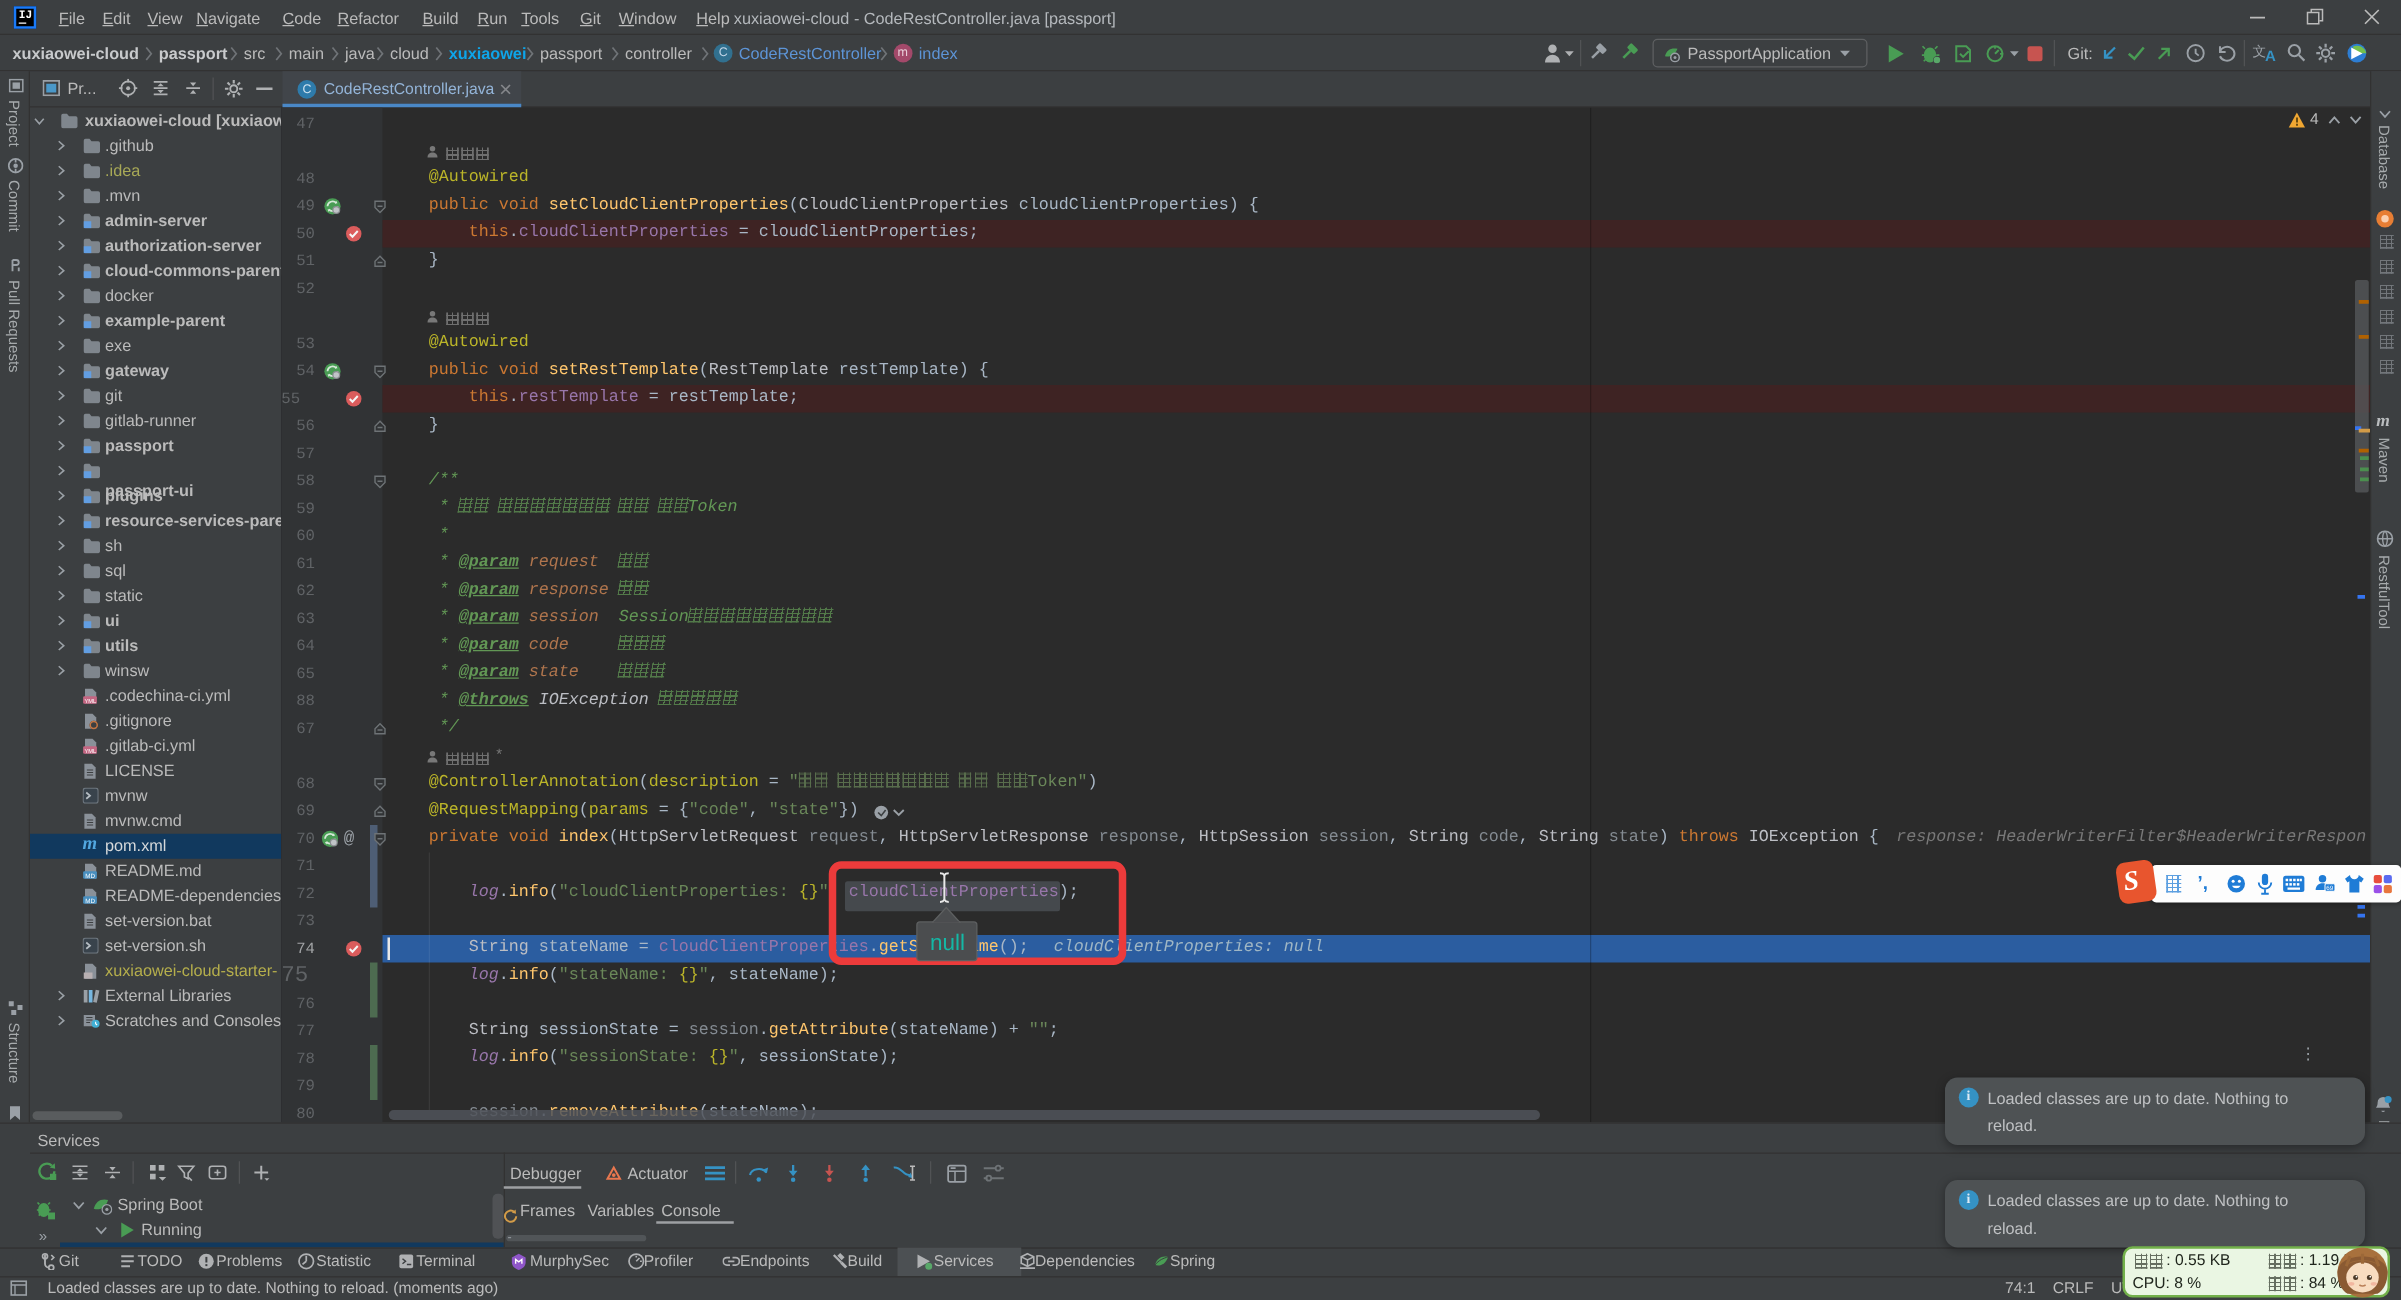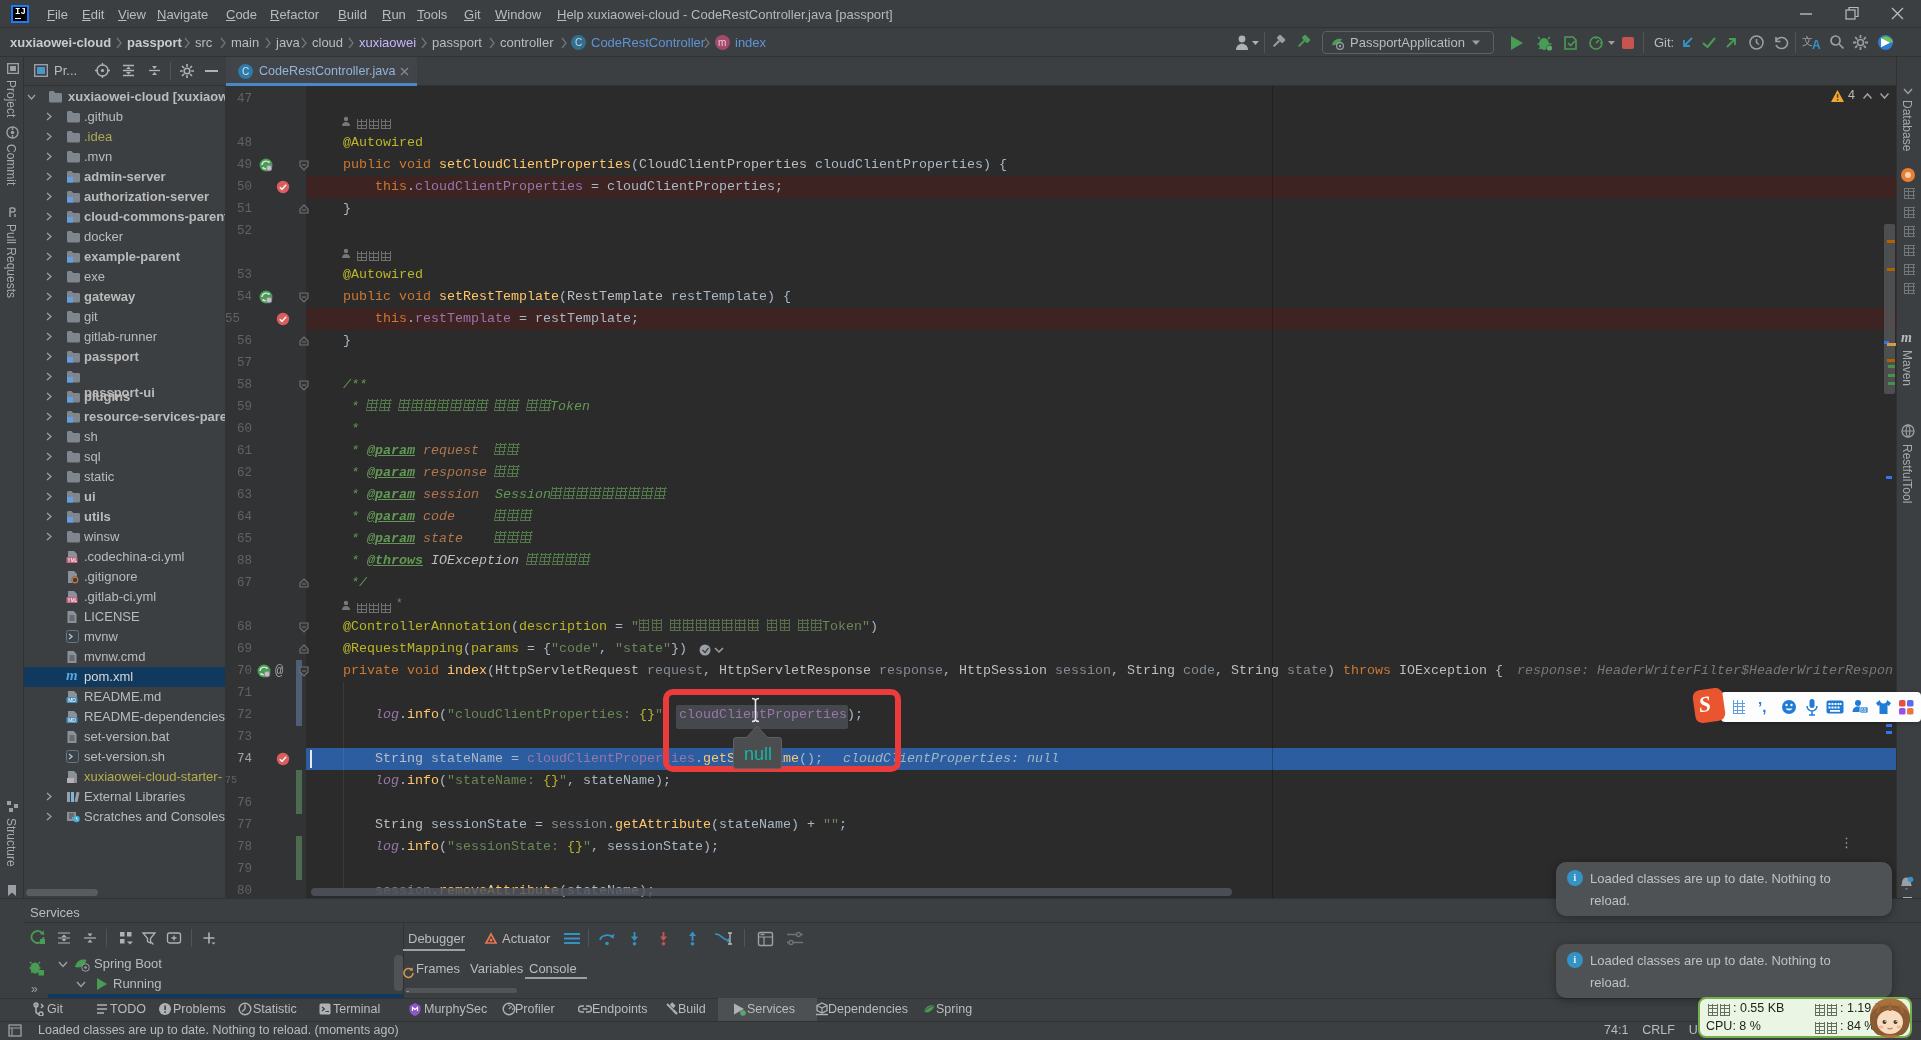--- a/index.html
+++ b/index.html
@@ -47,21 +47,21 @@
     <path d="M54 4V1.5h9v9h-2.5" fill="none" stroke="#bbb" stroke-width="1.2"></path>
     <path d="M97 2l11 11M108 2L97 13" stroke="#bbb" stroke-width="1.3"></path>
   </svg>
 <div class="abs" style="left:0;top:28px;width:1921px;height:29px;background:#3c3f41;border-bottom:1px solid #323232"></div>
 <div class="abs ui" style="left:10px;top:35px;font-weight:bold;color:#c8cacc">xuxiaowei-cloud</div>
 <div class="abs ui" style="left:127px;top:35px;font-weight:bold;color:#c8cacc">passport</div>
 <div class="abs ui" style="left:195px;top:35px;font-weight:normal;color:#bbb">src</div>
 <div class="abs ui" style="left:231px;top:35px;font-weight:normal;color:#bbb">main</div>
 <div class="abs ui" style="left:276px;top:35px;font-weight:normal;color:#bbb">java</div>
 <div class="abs ui" style="left:312px;top:35px;font-weight:normal;color:#bbb">cloud</div>
-<div class="abs ui" style="left:359px;top:35px;font-weight:normal;color:#c4b5fd">xuxiaowei</div>
+<div class="abs ui" style="left:359px;top:35px;font-weight:bold;color:#0ea5e9">xuxiaowei</div>
 <div class="abs ui" style="left:432px;top:35px;font-weight:normal;color:#bbb">passport</div>
 <div class="abs ui" style="left:500px;top:35px;font-weight:normal;color:#bbb">controller</div>
 <svg class="abs" style="left:115px;top:37px" width="8" height="12" viewBox="0 0 8 12">
     <path d="M2 1l4 5-4 5" stroke="#6f7377" stroke-width="1.4" fill="none"></path>
   </svg>
 <svg class="abs" style="left:183px;top:37px" width="8" height="12" viewBox="0 0 8 12">
     <path d="M2 1l4 5-4 5" stroke="#6f7377" stroke-width="1.4" fill="none"></path>
   </svg>
 <svg class="abs" style="left:219px;top:37px" width="8" height="12" viewBox="0 0 8 12">
     <path d="M2 1l4 5-4 5" stroke="#6f7377" stroke-width="1.4" fill="none"></path>
@@ -673,21 +673,21 @@
 <div class="abs mono" style="left:86px;top:618px">        <i class="fld it">log</i>.<i class="mtd">info</i>(<i class="st">"cloudClientProperties: <i class="ph">{}</i>"</i>, <i class="fld">cloudClientProperties</i>);</div>
 <div class="abs" style="left:0;top:640px;width:27px;text-align:right;font-family:'Liberation Mono';font-size:12.5px;line-height:22px;color:#606366">73</div>
 <div class="abs" style="left:0;top:662px;width:27px;text-align:right;font-family:'Liberation Mono';font-size:12.5px;line-height:22px;color:#a1a3a5">74</div>
 <svg class="abs" style="left:51px;top:666px" width="14" height="14" viewBox="0 0 14 14">
       <circle cx="7" cy="7" r="6.2" fill="#db5c5c"></circle>
       <path d="M3.8 7.2l2.2 2.2 4.2-4.6" stroke="#f5f5f5" stroke-width="1.6" fill="none"></path>
     </svg>
 <div class="abs mono" style="left:86px;top:662px">        <i class="cls">String</i> <i class="dfl">stateName</i> = <i class="fld">cloudClientProperties</i>.<i class="mtd">getStateName</i>();</div>
 <div class="abs mono it" style="left:618px;top:662px;color:#9fb6c4">cloudClientProperties: null</div>
 <div class="abs" style="left:85px;top:664px;width:1.6px;height:18px;background:#e8e8e8"></div>
-<div class="abs" style="left:0;top:684px;width:27px;text-align:left;font-family:Liberation Mono, monospace;font-size:10px;line-height:22px;color:#606366">75</div>
+<div class="abs" style="left:0;top:684px;width:27px;text-align:left;font-family:Liberation Mono, monospace;font-size:18px;line-height:22px;color:#606366">75</div>
 <div class="abs mono" style="left:86px;top:684px">        <i class="fld it">log</i>.<i class="mtd">info</i>(<i class="st">"stateName: <i class="ph">{}</i>"</i>, <i class="dfl">stateName</i>);</div>
 <div class="abs" style="left:0;top:706px;width:27px;text-align:right;font-family:'Liberation Mono';font-size:12.5px;line-height:22px;color:#606366">76</div>
 <div class="abs" style="left:0;top:728px;width:27px;text-align:right;font-family:'Liberation Mono';font-size:12.5px;line-height:22px;color:#606366">77</div>
 <div class="abs mono" style="left:86px;top:728px">        <i class="cls">String</i> <i class="dfl">sessionState</i> = <i class="par">session</i>.<i class="mtd">getAttribute</i>(<i class="dfl">stateName</i>) + <i class="st">""</i>;</div>
 <div class="abs" style="left:0;top:750px;width:27px;text-align:right;font-family:'Liberation Mono';font-size:12.5px;line-height:22px;color:#606366">78</div>
 <div class="abs mono" style="left:86px;top:750px">        <i class="fld it">log</i>.<i class="mtd">info</i>(<i class="st">"sessionState: <i class="ph">{}</i>"</i>, <i class="dfl">sessionState</i>);</div>
 <div class="abs" style="left:0;top:772px;width:27px;text-align:right;font-family:'Liberation Mono';font-size:12.5px;line-height:22px;color:#606366">79</div>
 <div class="abs" style="left:0;top:794px;width:27px;text-align:right;font-family:'Liberation Mono';font-size:12.5px;line-height:22px;color:#606366">80</div>
 <div class="abs mono" style="left:86px;top:794px">        <i class="par">session</i>.<i class="mtd">removeAttribute</i>(<i class="dfl">stateName</i>);</div>
 <div class="abs" style="left:86px;top:802px;width:921px;height:8px;background:#50545a;border-radius:4px;opacity:.85"></div>

